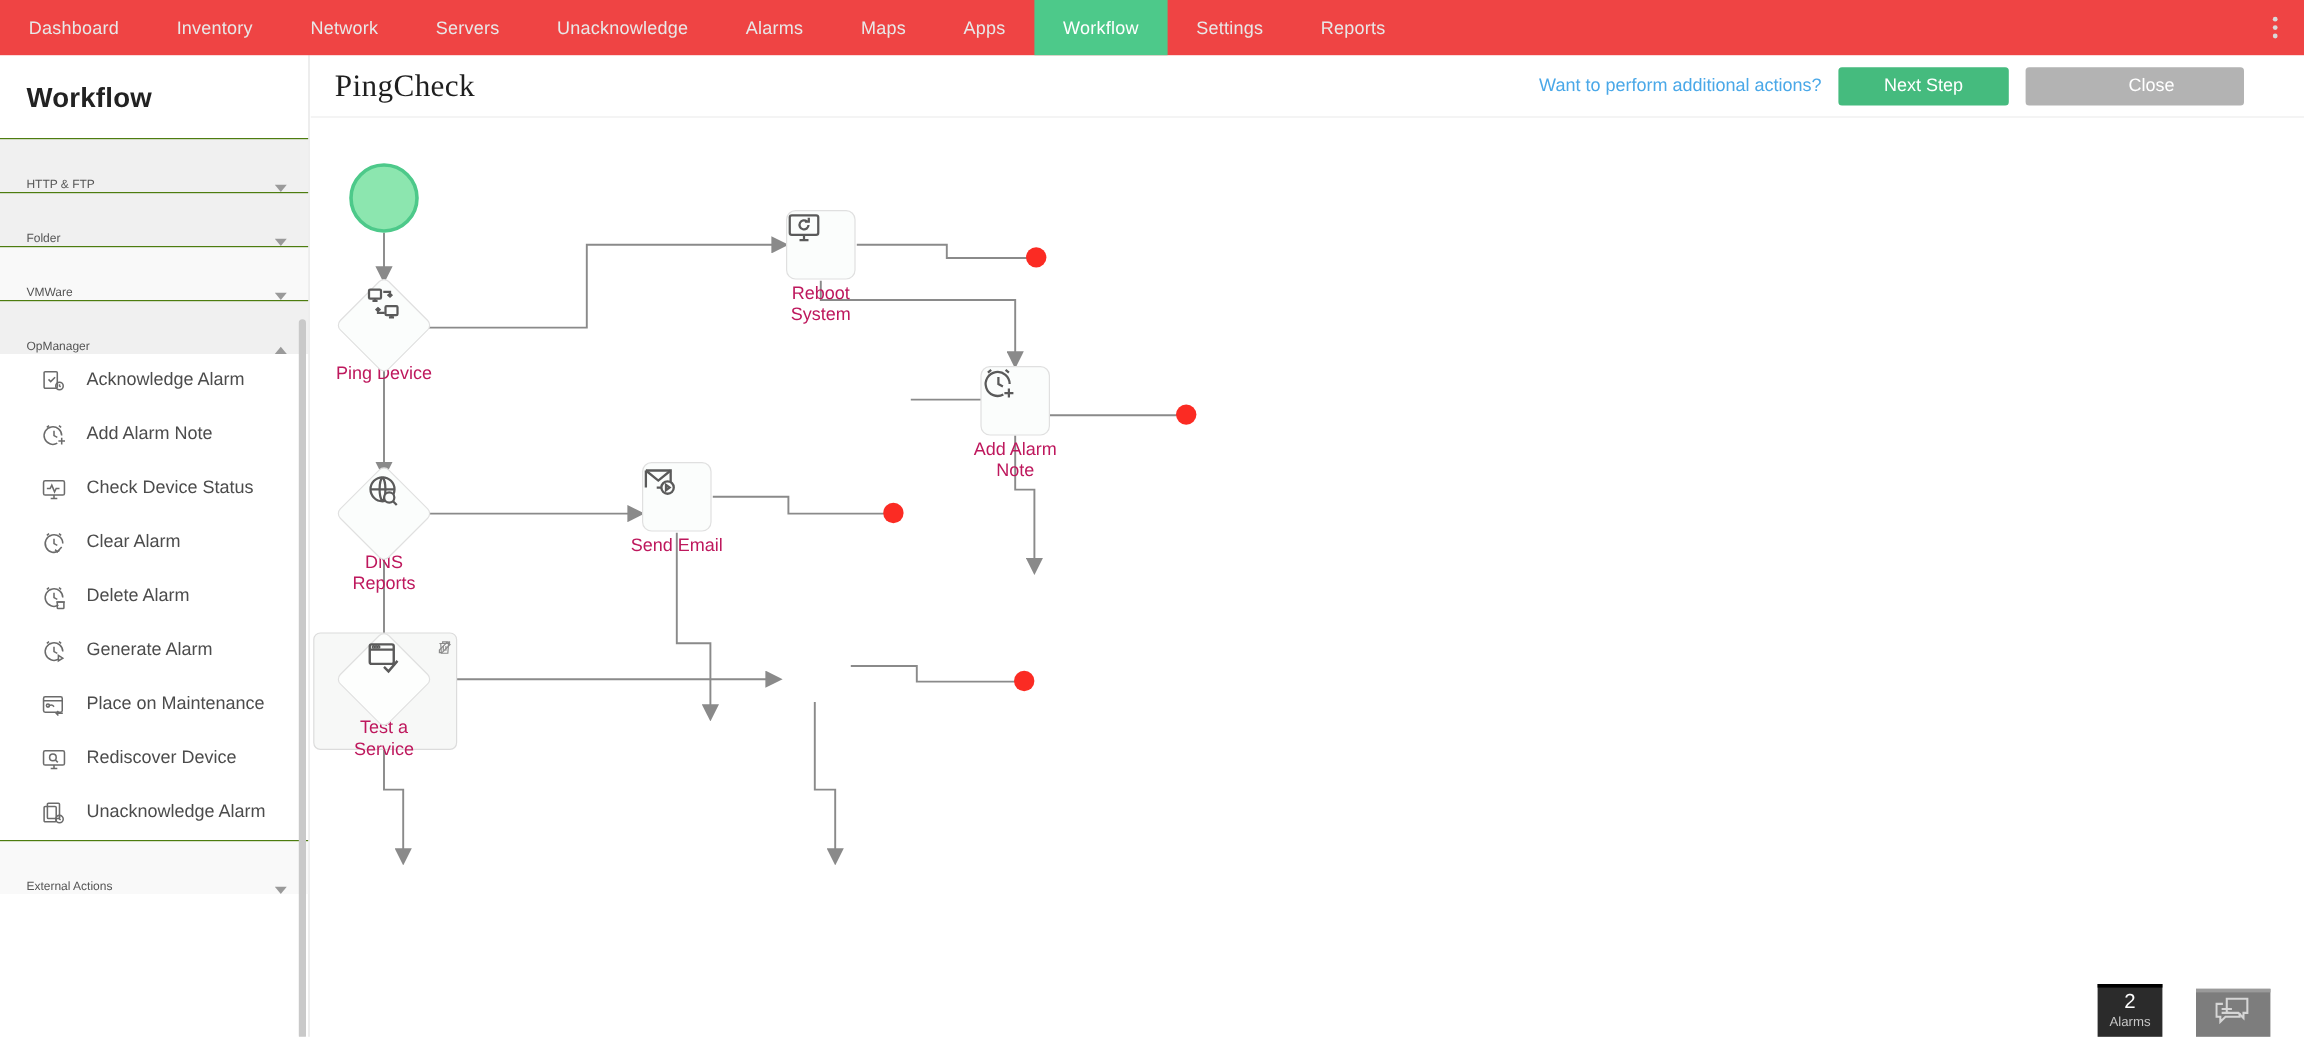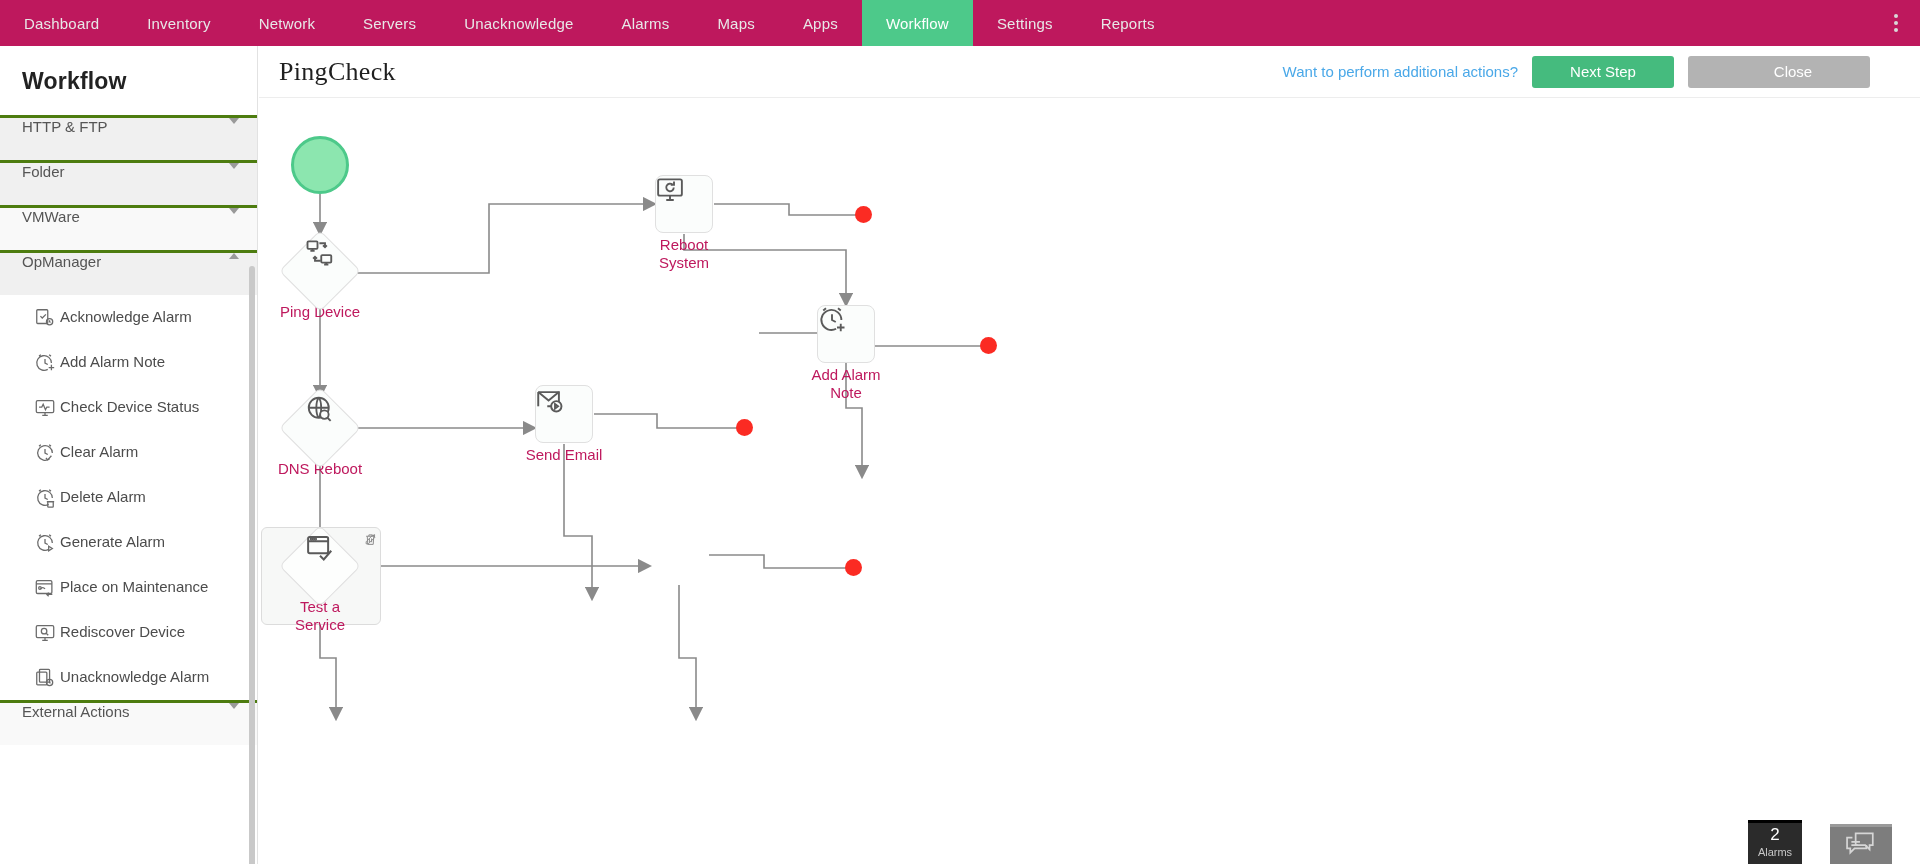--- a/index.html
+++ b/index.html
@@ -5,21 +5,21 @@
   * { box-sizing: border-box; margin: 0; padding: 0; }
   html, body {
     width: 1920px; height: 864px;
     font-family: "Liberation Sans", sans-serif;
     background: #ffffff; overflow: hidden;
   }
 
   
   .topnav {
     position: absolute; top: 0; left: 0; width: 1920px; height: 46px;
-    background: #be185d; display: flex; align-items: stretch;
+    background: #ef4444; display: flex; align-items: stretch;
     z-index: 40;
   }
   .nav-item {
     display: flex; align-items: center; padding: 0 24px;
     color: #e8e8e8; font-size: 15px; letter-spacing: .2px;
     cursor: pointer; white-space: nowrap;
   }
   .nav-item.active { background: #4dc98a; color: #ffffff; }
   .nav-spacer { flex: 1 1 auto; }
   .nav-kebab {
@@ -31,32 +31,32 @@
   
   .sidebar {
     position: absolute; top: 46px; left: 0; width: 258px; height: 818px;
     background: #ffffff; border-right: 1px solid #e2e2e2; overflow: hidden;
   }
   .sidebar-title {
     font-size: 23px; color: #222; padding: 22px 0 20px 22px; font-weight: 600;
     letter-spacing: .2px;
   }
   .group-row {
-    height: 45px; display: flex; align-items: flex-start; padding: 0 18px 0 22px;
-    font-size: 15px; color: #555; cursor: pointer; justify-content: space-between;
-    border-top: 3px solid #4d7c0f;
+    height: 45px; display: flex; align-items: flex-end; padding: 0 18px 0 22px;
+    font-size: 10px; color: #555; cursor: pointer; justify-content: space-between;
+    border-top: 1px solid #4d7c0f;
   }
   .group-row.shade-a { background: #f0f0f0; }
   .group-row.shade-b { background: #f9f9f9; }
   .caret { width: 0; height: 0; border-left: 5px solid transparent; border-right: 5px solid transparent; }
   .caret.down { border-top: 6px solid #9a9a9a; }
   .caret.up   { border-bottom: 6px solid #9a9a9a; }
 
   .sub-item {
-    display: flex; align-items: center; gap: 4px;
+    display: flex; align-items: center; gap: 16px;
     padding: 6px 10px 6px 34px; min-height: 45px; cursor: pointer;
     font-size: 15px; color: #4c4c4c; background: #fff;
   }
   .sub-item .ic { flex: 0 0 22px; height: 22px; color: #6b6b6b; display:flex; align-items:center;}
   .sub-item .lbl { line-height: 1.25; }
 
   .sb-scrollbar {
     position: absolute; right: 2px; top: 220px; width: 6px; height: 600px;
     background: #c9c9c9; border-radius: 3px;
   }
@@ -399,21 +399,21 @@
 
     <div class="node" style="left:32px; top:281px;">
       <div class="node-shape diamond">
         <svg width="30" height="30" viewBox="0 0 24 24" fill="none" stroke="#5a5a5a" stroke-width="1.5">
           <circle cx="11" cy="10.5" r="8"></circle>
           <path d="M3 10.5h16M11 2.5c2.6 3 2.6 13 0 16M11 2.5c-2.6 3-2.6 13 0 16"></path>
           <circle cx="15.5" cy="16" r="3.4" fill="#fbfdfc"></circle>
           <path d="M18 18.5 20.5 21"></path>
         </svg>
       </div>
-      <div class="node-label">DNS Reboot</div>
+      <div class="node-label">DNS Reports</div>
     </div>
 
     <div class="node" style="left:276px; top:267px;">
       <div class="node-shape rounded">
         <svg width="31" height="31" viewBox="0 0 24 24" fill="none" stroke="#5a5a5a" stroke-width="1.5">
           <path d="M2.5 5.5h16v11h-9"></path>
             <path d="M2.5 5.5 10.5 12l8-6.5"></path>
             <path d="M2.5 16.5v-11"></path>
           <circle cx="16.5" cy="16.5" r="4" fill="#fbfdfc"></circle>
           <path d="M15.5 14.8 17.8 16.5l-2.3 1.7z"></path>

